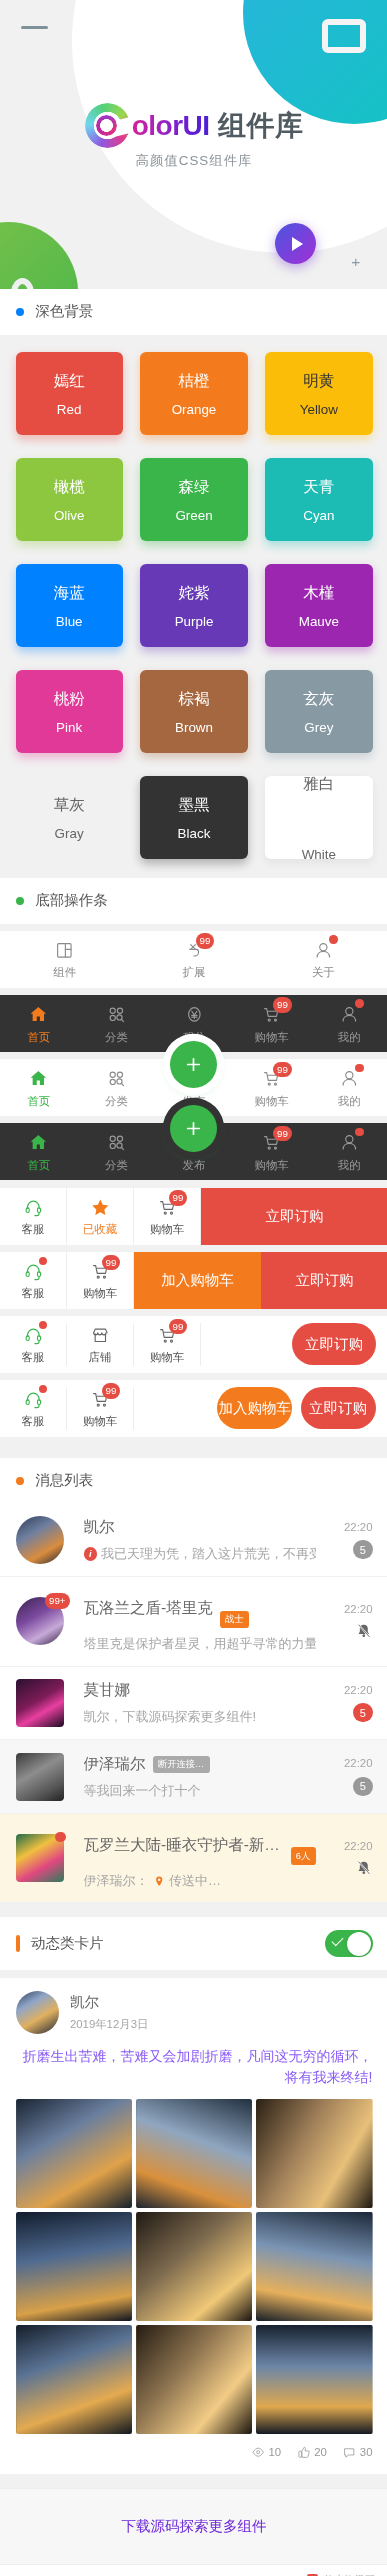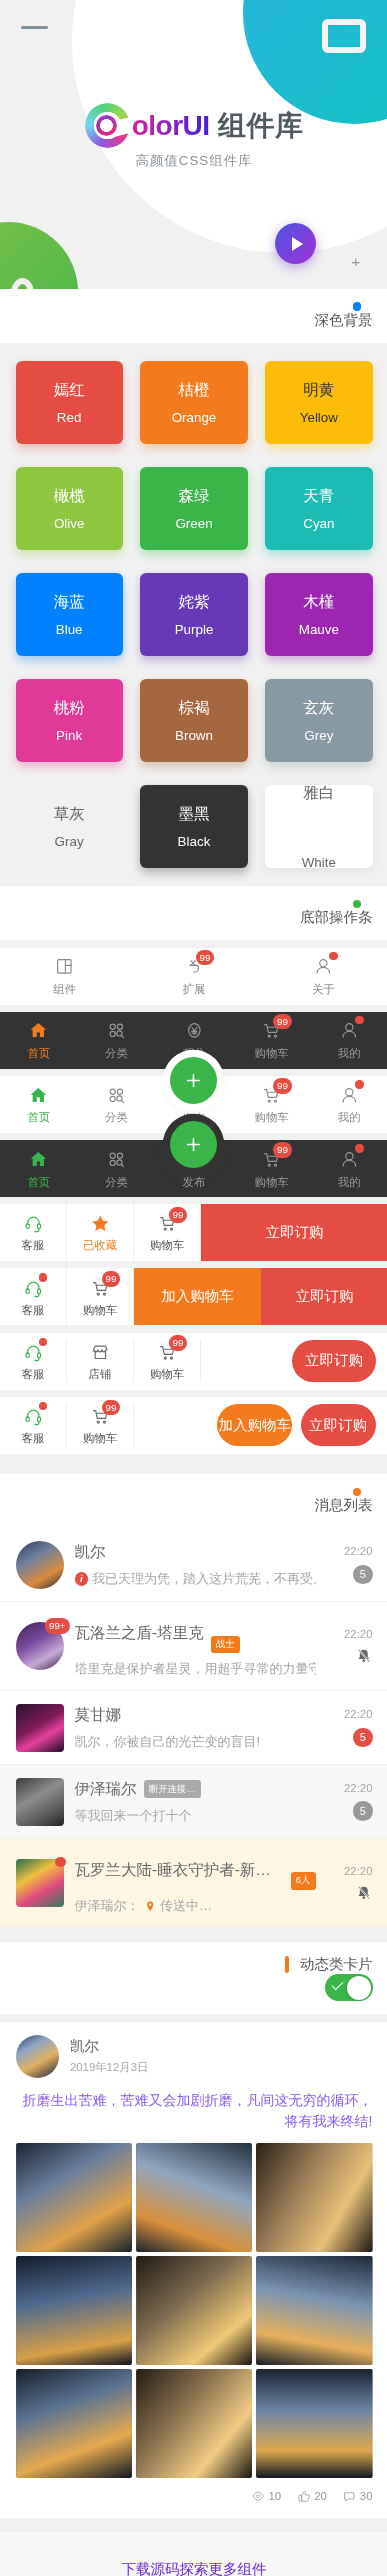--- a/index.html
+++ b/index.html
@@ -127,22 +127,22 @@
   }
   .brand-sub {
     margin-top: 4.1px;
     font-size: 13.4px; color: #8c949a; letter-spacing: 1px;
   }
 
   
   .sec-title {
     background: #fff;
     padding: 13.4px 15.5px;
-    display: flex; align-items: flex-end;
-    font-size: 14.5px; color: #555; flex-direction: column;
+    display: flex; align-items: center;
+    font-size: 14.5px; color: #555;
   }
   .sec-title .dot {
     width: 8.3px; height: 8.3px; border-radius: 50%;
     margin-right: 11.4px; flex: none;
   }
   .sec-title .bar {
     width: 4.1px; height: 16.5px; border-radius: 2.1px;
     margin-right: 11.4px; flex: none;
   }
   .gap { height: 13.4px; background: #f1f1f1; }
@@ -243,21 +243,21 @@
   .msg-list { background: #fff; }
   .msg {
     display: flex; align-items: center;
     padding: 12.4px 15.5px;
     border-bottom: 0.5px solid #f0f0f0;
     position: relative;
     min-height: 72px;
   }
   .msg.highlight { background: #fdf6e3; }
   .msg.grayrow { background: #f7f7f7; }
-  .av-wrap { position: relative; flex: none; margin-right: 11px; }
+  .av-wrap { position: relative; flex: none; margin-right: 20px; }
   .avatar {
     width: 48px; height: 48px;
     background-size: cover; background-position: center;
   }
   .avatar.round { border-radius: 50%; }
   .avatar.sq { border-radius: 4.1px; }
   .av-badge {
     position: absolute; top: -4.1px; right: -6.2px;
     background: #e54d42; color: #fff;
     font-size: 9.8px; border-radius: 8.3px;
@@ -834,21 +834,21 @@
       </div>
       <div class="msg">
         <div class="av-wrap">
           <div class="avatar sq" style="background-image:linear-gradient(150deg,#2b1030 0%,#7d1c58 45%,#e83fa0 65%,#1a0a20 100%)"></div>
         </div>
         <div class="msg-body">
           <div class="msg-top">
             <span class="msg-name">莫甘娜</span>
           </div>
           <div class="msg-desc">
-            <span>凯尔，你被自己的光芒变的盲目!</span>
+            <span>凯尔，下载源码探索更多组件!</span>
           </div>
         </div>
         <div class="msg-right">
           <span class="msg-time">22:20</span>
           <span class="count" style="background:#e54d42">5</span>
         </div>
       </div>
       <div class="msg grayrow">
         <div class="av-wrap">
           <div class="avatar sq" style="background-image:linear-gradient(150deg,#3a3a3a 0%,#8d8d8d 40%,#555555 75%,#222222 100%)"></div>

